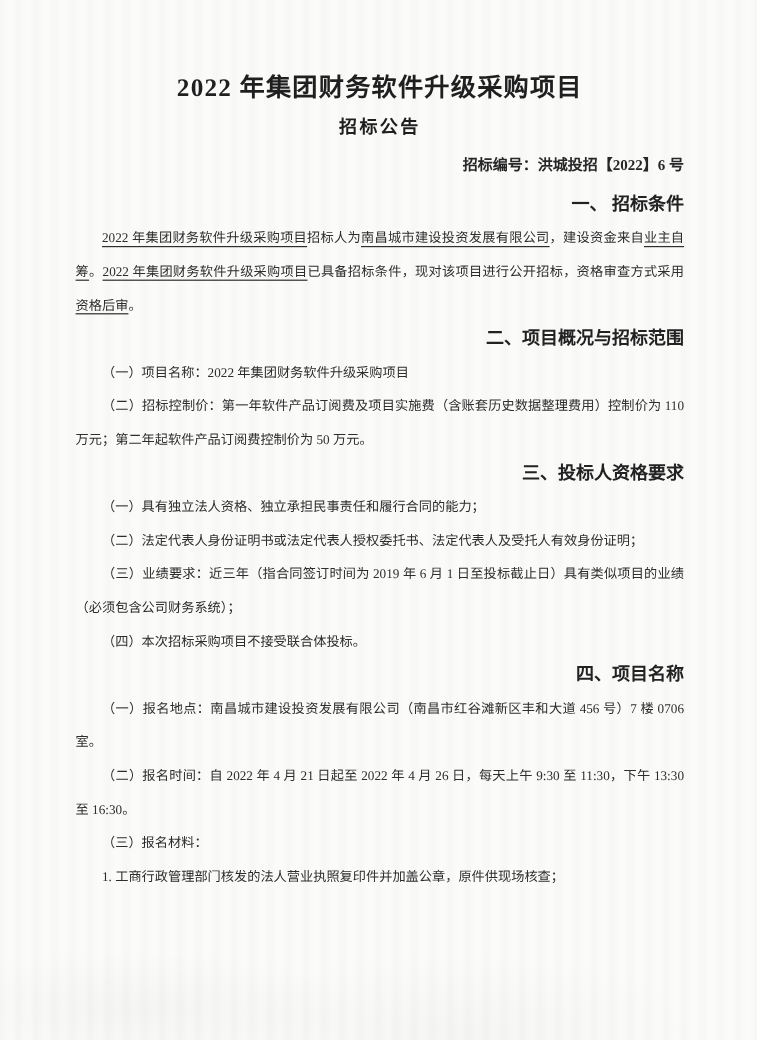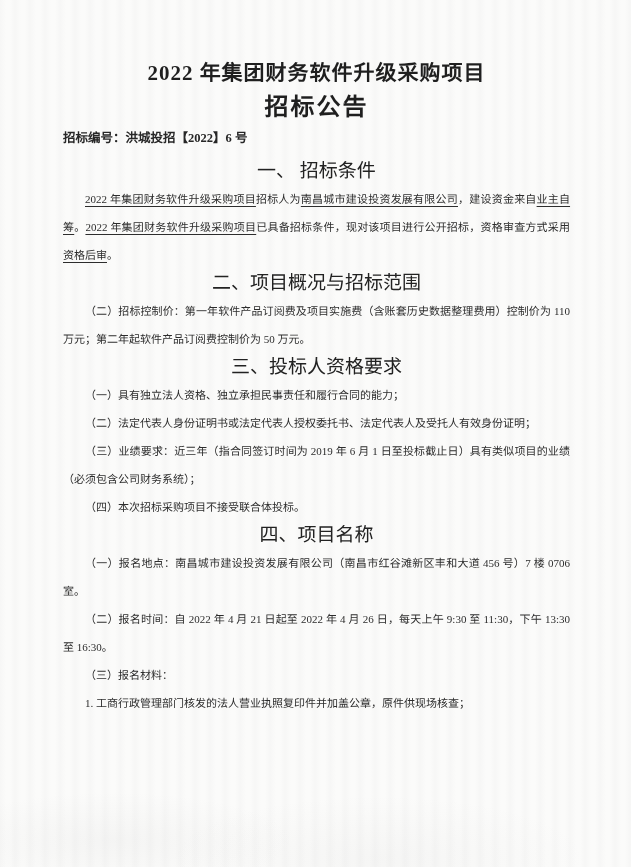--- a/index.html
+++ b/index.html
@@ -30,41 +30,41 @@
     text-align: center;
     font-size: 21px;
     font-weight: bold;
     line-height: 30px;
     letter-spacing: 1px;
     color: #1f1f1f;
   }
   .doc-title2 {
     margin-top: 5px;
     text-align: center;
-    font-size: 24px;
+    font-size: 15px;
     font-weight: bold;
     line-height: 28px;
     letter-spacing: 2px;
     color: #1f1f1f;
   }
   .doc-number {
     margin-top: 8px;
     margin-bottom: 10px;
-    text-align: left;
+    text-align: right;
     font-size: 12.5px;
     font-weight: bold;
     line-height: 18px;
     color: #272727;
   }
   .sec-heading {
-    font-size: 19px;
-    font-weight: normal;
+    font-size: 15px;
+    font-weight: bold;
     line-height: 28px;
     color: #222222;
-    text-align: center;
+    text-align: right;
   }
   .para {
     margin: 0;
     font-size: 11px;
     line-height: 28px;
     text-align: justify;
     text-indent: 2em;
     color: #2d2d2d;
     word-break: break-all;
   }
@@ -78,20 +78,21 @@
 <body>
 
 <div class="page">
   <div class="doc-title">2022 年集团财务软件升级采购项目</div>
   <div class="doc-title2">招标公告</div>
   <div class="doc-number">招标编号：洪城投招【2022】6 号</div>
   <div id="doc-sections">
       <div class="sec-heading">一、 招标条件</div>
       <p class="para"><span class="u">2022 年集团财务软件升级采购项目</span><span class="">招标人为</span><span class="u">南昌城市建设投资发展有限公司</span><span class="">，建设资金来自</span><span class="u">业主自筹</span><span class="">。</span><span class="u">2022 年集团财务软件升级采购项目</span><span class="">已具备招标条件，现对该项目进行公开招标，资格审查方式采用</span><span class="u">资格后审</span><span class="">。</span></p>
       <div class="sec-heading">二、项目概况与招标范围</div>
+      <p class="para"><span class="">（一）项目名称：2022 年集团财务软件升级采购项目</span></p>
       <p class="para"><span class="">（二）招标控制价：第一年软件产品订阅费及项目实施费（含账套历史数据整理费用）控制价为 110 万元；第二年起软件产品订阅费控制价为 50 万元。</span></p>
       <div class="sec-heading">三、投标人资格要求</div>
       <p class="para"><span class="">（一）具有独立法人资格、独立承担民事责任和履行合同的能力；</span></p>
       <p class="para"><span class="">（二）法定代表人身份证明书或法定代表人授权委托书、法定代表人及受托人有效身份证明；</span></p>
       <p class="para"><span class="">（三）业绩要求：近三年（指合同签订时间为 2019 年 6 月 1 日至投标截止日）具有类似项目的业绩（必须包含公司财务系统）；</span></p>
       <p class="para"><span class="">（四）本次招标采购项目不接受联合体投标。</span></p>
       <div class="sec-heading">四、项目名称</div>
       <p class="para"><span class="">（一）报名地点：南昌城市建设投资发展有限公司（南昌市红谷滩新区丰和大道 456 号）7 楼 0706 室。</span></p>
       <p class="para"><span class="">（二）报名时间：自 2022 年 4 月 21 日起至 2022 年 4 月 26 日，每天上午 9:30 至 11:30，下午 13:30 至 16:30。</span></p>
       <p class="para"><span class="">（三）报名材料：</span></p>

